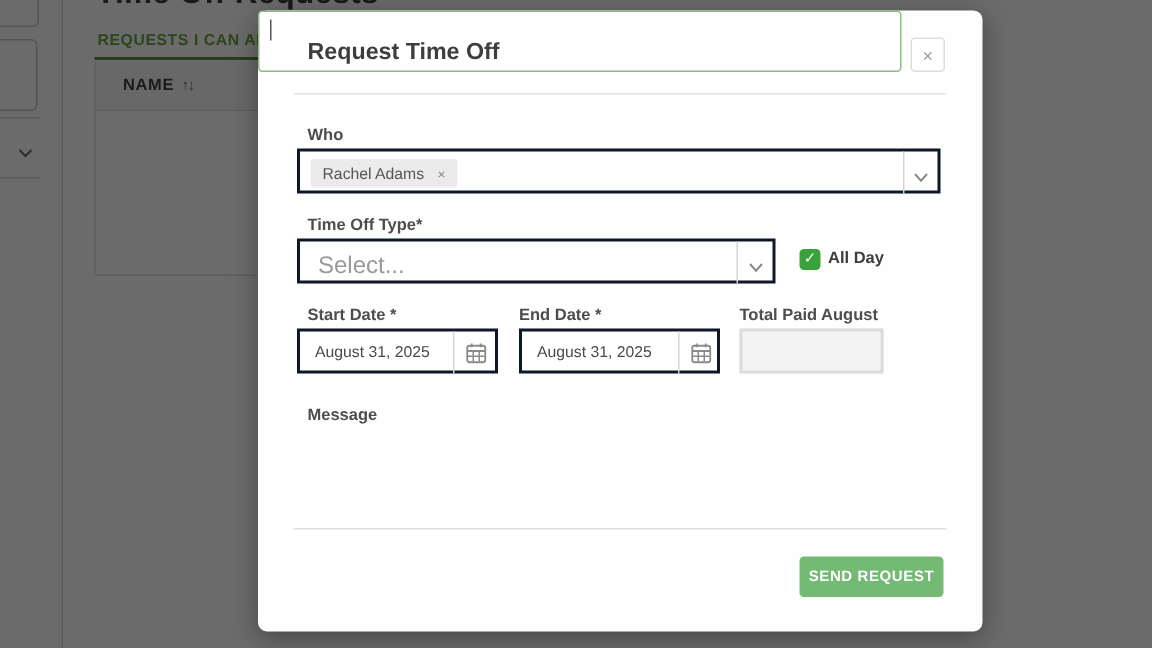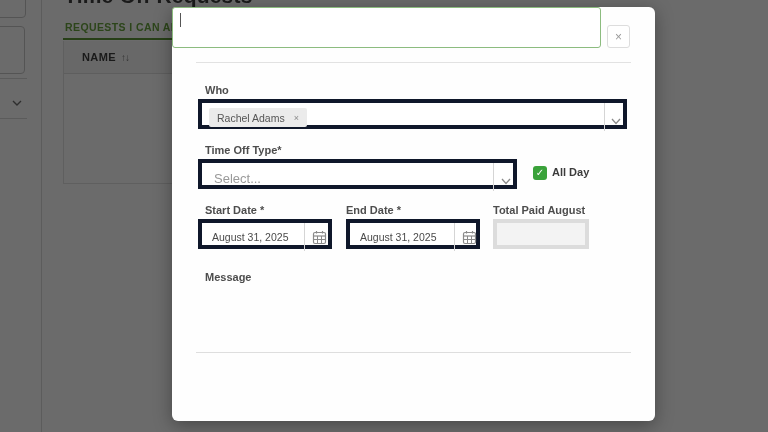--- a/index.html
+++ b/index.html
@@ -46,38 +46,38 @@
 
   .field-label { position:absolute; font-size:11px; font-weight:bold; color:#4d4d4d; }
   .l-who  { left:33px; top:77px; }
   .l-type { left:33px; top:137px; }
   .l-start{ left:33px; top:197px;text-align:right; }
   .l-end  { left:174px; top:197px; }
   .l-tph  { left:321px; top:197px; }
   .l-msg  { left:33px; top:264px; }
   .l-allday { position:absolute; left:380px; top:159px; font-size:11px; font-weight:bold; color:#3c3c3c; }
 
-  .box { position:absolute; border:4px solid #0f172a; border-radius:0; background:#fff; }
+  .box { position:absolute; border:2px solid #0f172a; border-radius:0; background:#fff; }
   .who-box  { left:26px; top:92px;  width:429px; height:30px; }
   .type-box { left:26px; top:152px; width:319px; height:30px; }
   .start-box{ left:26px; top:212px; width:134px; height:30px; }
   .end-box  { left:174px; top:212px; width:134px; height:30px; }
   .tph-box  { left:321px; top:212px; width:96px; height:30px; background:#f3f3f3; border-color:#dcdcdc; }
   .msg-box  { left:26px; top:279px; width:429px; height:41px; border:1px solid #8cbc7f; border-radius:3px; background:#fff; }
 
   .chip { position:absolute; left:7px; top:5px; height:19px; background:#ebebeb; border-radius:2px;
           display:flex; align-items:center; padding:0 8px; font-size:10.5px; color:#555; }
   .chip-x { margin-left:9px; color:#8a8a8a; font-size:9px; cursor:pointer; }
 
   .dd-divider { position:absolute; top:0; width:1px; height:28px; background:#d5d5d5; }
   .dd-chevron { position:absolute; top:9px; }
   .who-div { left:402px; } .who-chev { left:407px; }
   .type-div { left:291px; } .type-chev { left:297px; }
 
-  .placeholder-text { position:absolute; left:12px; top:8px; font-size:13px; color:#9a9a9a; }
+  .placeholder-text { position:absolute; left:12px; top:8px; font-size:16px; color:#9a9a9a; }
   .date-text { position:absolute; left:10px; top:8px; font-size:10.5px; color:#4a4a4a; white-space:nowrap; }
   .cal-divider { position:absolute; top:0; width:1px; height:28px; background:#d5d5d5; }
   .cal-btn { position:absolute; top:7px; cursor:pointer; }
   .start-caldiv { left:102px; } .start-cal { left:110px; }
   .end-caldiv { left:104px; } .end-cal { left:112px; }
 
   .checkbox { position:absolute; left:361px; top:159px; width:14px; height:14px; background:#3aa23a;
               border-radius:3px; color:#fff; font-size:10px; line-height:14px; text-align:center; cursor:pointer; }
 
   .caret { position:absolute; left:8px; top:6px; width:1px; height:14px; background:#555;
@@ -114,20 +114,21 @@
       <div class="bg-table-head">
         <span class="col-name">NAME</span>
         <span class="sort-icon">↑↓</span>
       </div>
     </div>
   </div>
 
   <div class="backdrop"></div>
 
   <div class="modal">
+    <div class="modal-title">Request Time Off</div>
     <div class="close-btn">
       <span>×</span>
     </div>
     <div class="hr1"></div>
 
     <div class="field-label l-who">Who</div>
     <div class="box who-box">
       <div class="chip">
         <span>Rachel Adams</span>
         <span class="chip-x">×</span>
@@ -194,15 +195,16 @@
     <div class="box tph-box">
       <span class="date-text"></span>
     </div>
 
     <div class="field-label l-msg">Message</div>
     <div class="msg-box">
       <div class="caret"></div>
     </div>
 
     <div class="hr2"></div>
+    <button class="send-btn">SEND REQUEST</button>
   </div>
 
 </div>
 
 </body></html>

